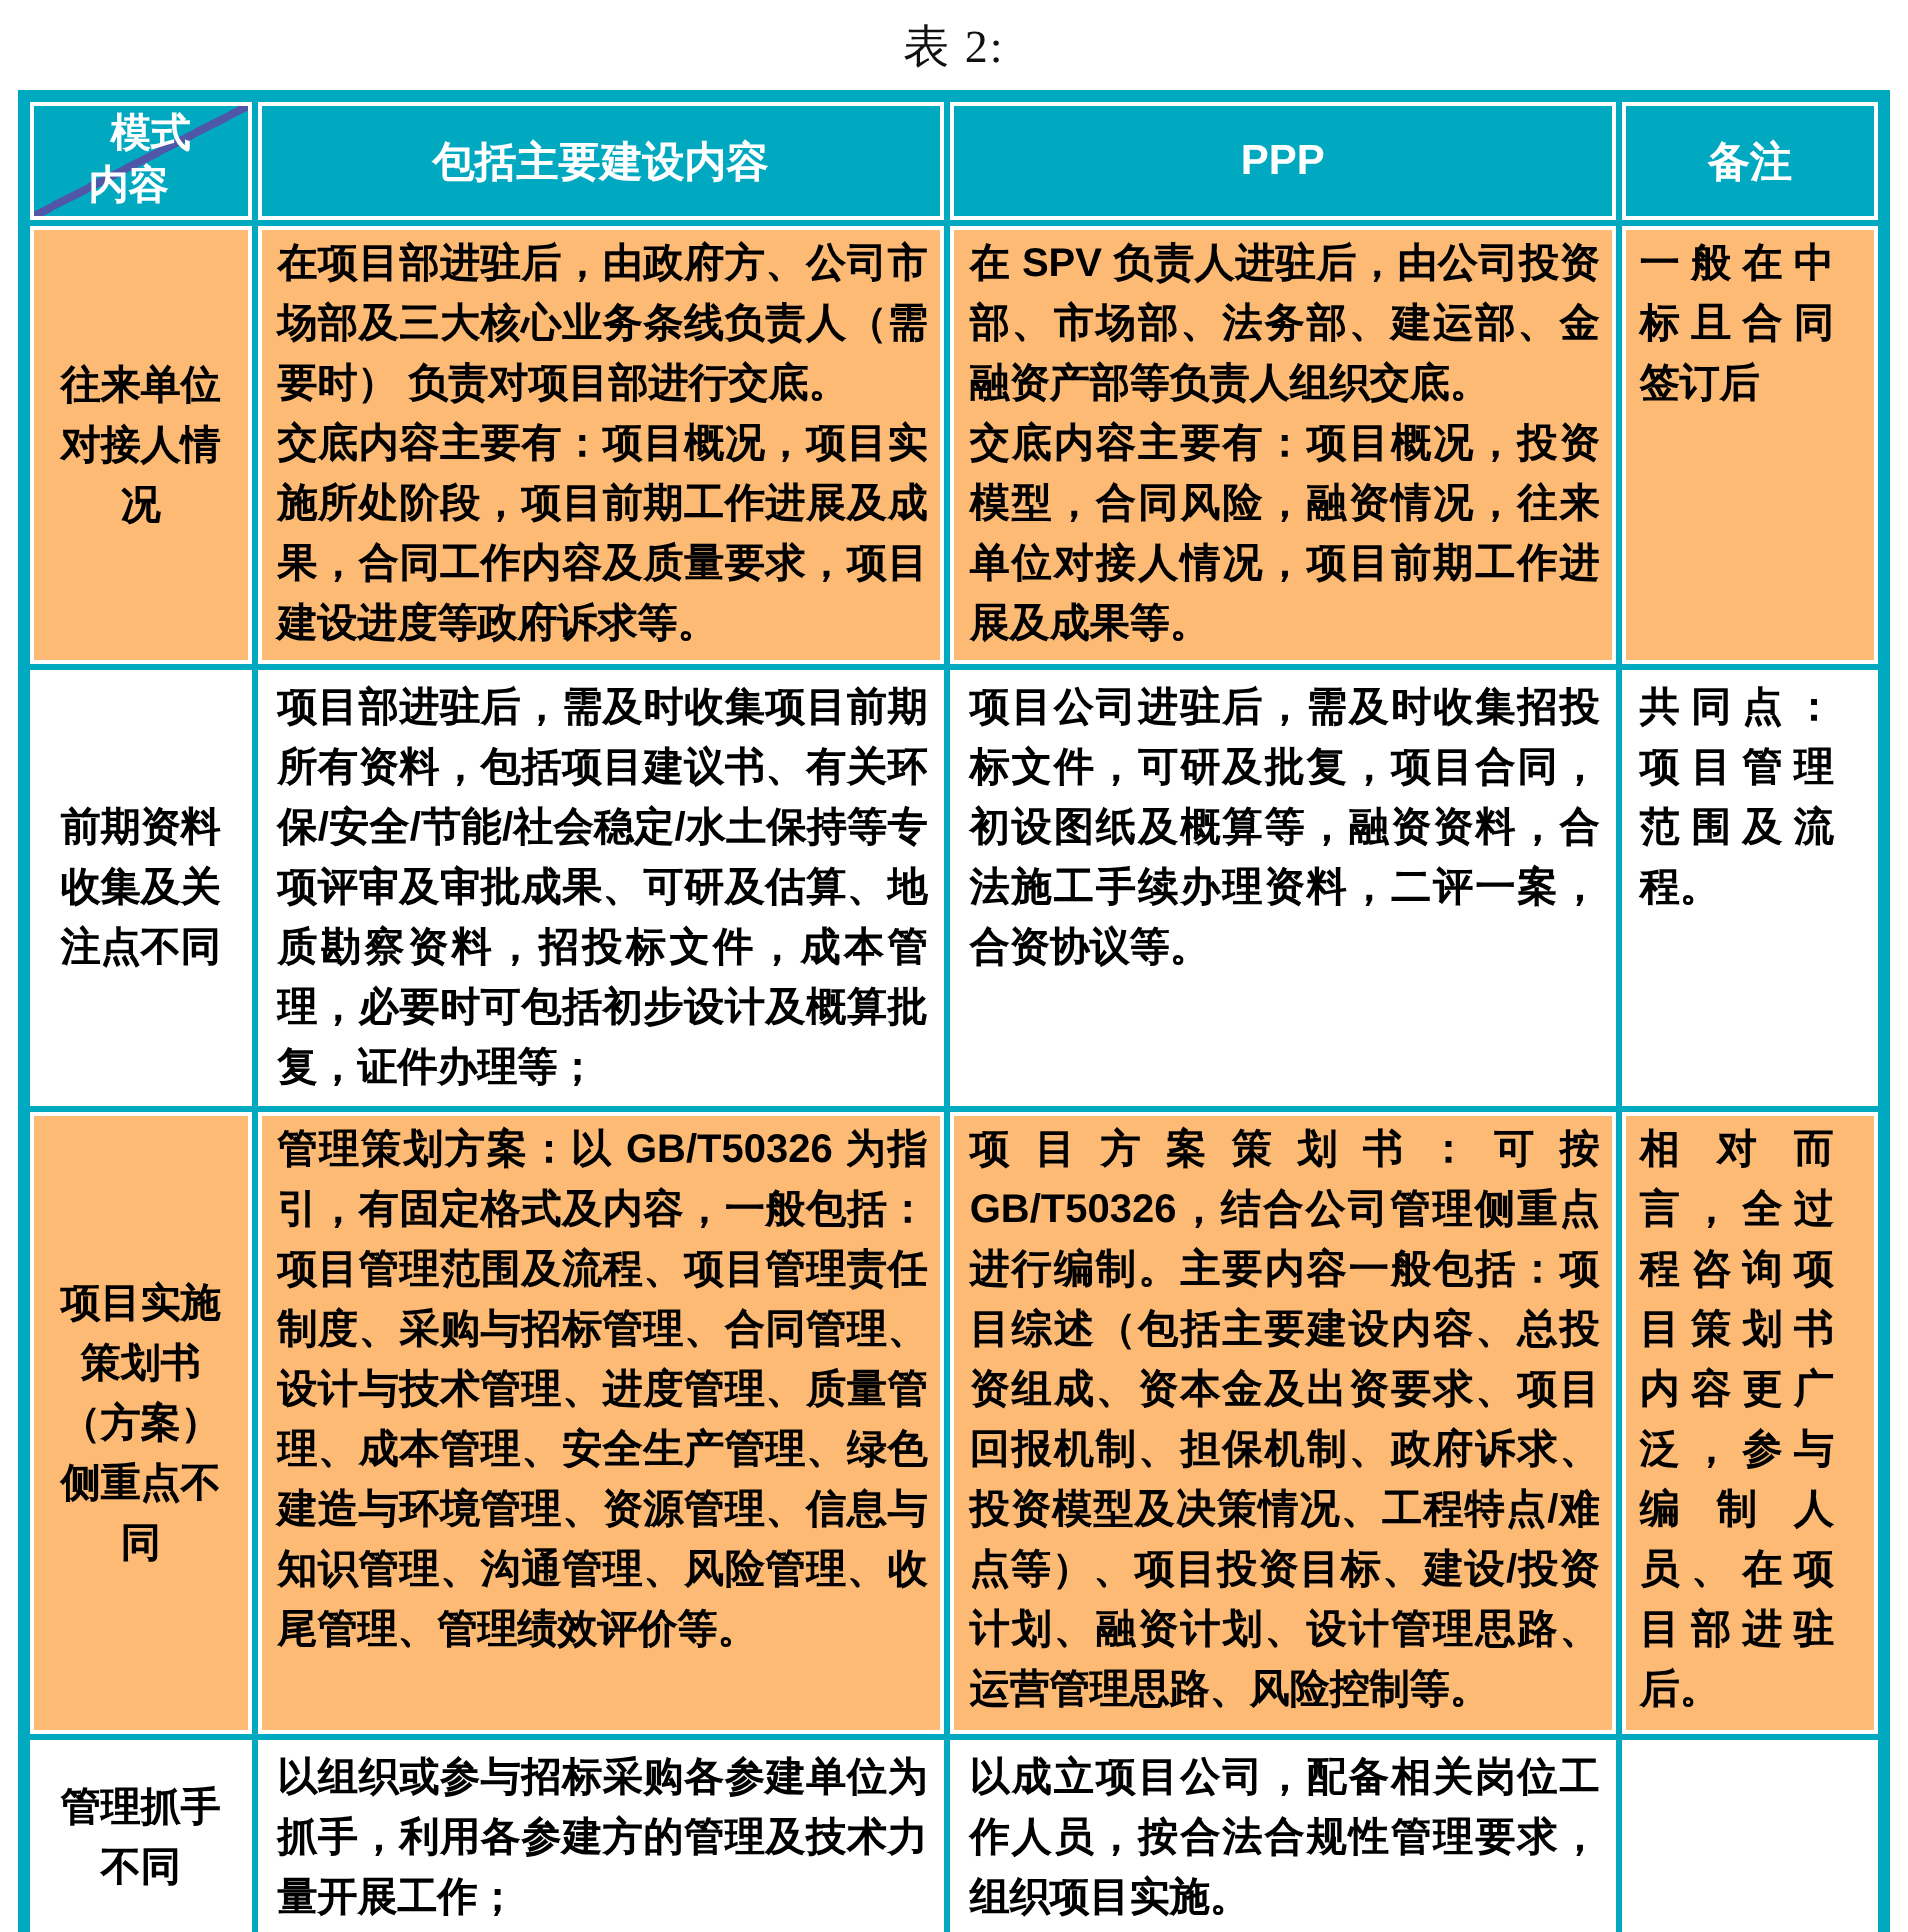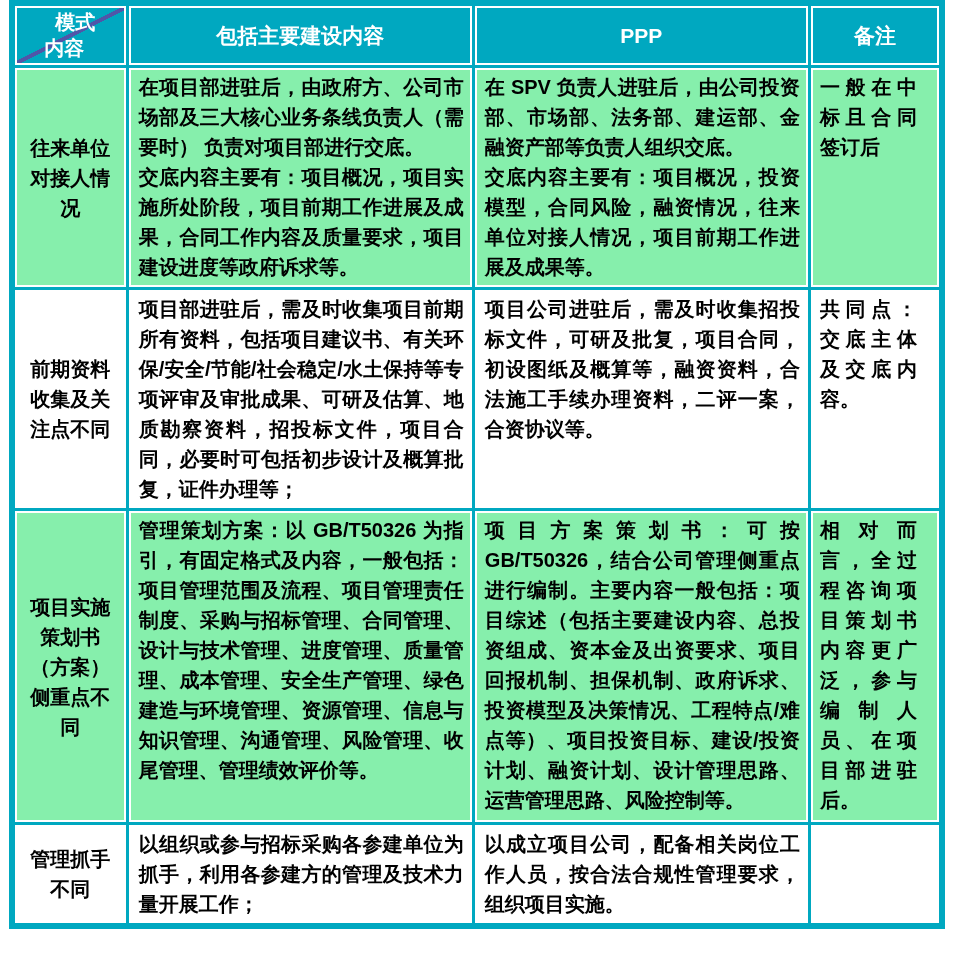--- a/index.html
+++ b/index.html
@@ -83,27 +83,28 @@
     padding:2px 8px;
   }
   td.body{
     text-align:justify;
     padding:2px 6px 2px 8px;
   }
   td.remark{
     text-align:justify;
     padding:2px 20px 2px 7px;
   }
-  tr.alt td{background:#86efac;}
+  tr.alt td{background:#fdba74;}
   tr.plain td{background:#ffffff;}
 </style>
 </head>
 <body>
 
 <div class="page">
+  <div class="caption">表 2:</div>
 
   <div class="table-wrap">
     <table>
       <colgroup>
         <col class="c1">
           <col class="c2">
           <col class="c3">
           <col class="c4">
       </colgroup>
       <thead>
@@ -123,23 +124,23 @@
         <tr class="r0 alt">
           <td class="label">往来单位对接人情况</td>
           <td class="body">在项目部进驻后，由政府方、公司市场部及三大核心业务条线负责人（需要时） 负责对项目部进行交底。
 交底内容主要有：项目概况，项目实施所处阶段，项目前期工作进展及成果，合同工作内容及质量要求，项目建设进度等政府诉求等。</td>
           <td class="body">在 SPV 负责人进驻后，由公司投资部、市场部、法务部、建运部、金融资产部等负责人组织交底。
 交底内容主要有：项目概况，投资模型，合同风险，融资情况，往来单位对接人情况，项目前期工作进展及成果等。</td>
           <td class="remark">一般在中标且合同签订后</td>
         </tr>
         <tr class="r1 plain">
           <td class="label">前期资料收集及关注点不同</td>
-          <td class="body">项目部进驻后，需及时收集项目前期所有资料，包括项目建议书、有关环保/安全/节能/社会稳定/水土保持等专项评审及审批成果、可研及估算、地质勘察资料，招投标文件，项目合同，必要时可包括初步设计及概算批复，证件办理等；</td>
+          <td class="body">项目部进驻后，需及时收集项目前期所有资料，包括项目建议书、有关环保/安全/节能/社会稳定/水土保持等专项评审及审批成果、可研及估算、地质勘察资料，招投标文件，成本管理，必要时可包括初步设计及概算批复，证件办理等；</td>
           <td class="body">项目公司进驻后，需及时收集招投标文件，可研及批复，项目合同，初设图纸及概算等，融资资料，合法施工手续办理资料，二评一案，合资协议等。</td>
-          <td class="remark">共同点：交底主体及交底内容。</td>
+          <td class="remark">共同点：项目管理范围及流程。</td>
         </tr>
         <tr class="r2 alt">
           <td class="label">项目实施策划书
 （方案）
 侧重点不同</td>
           <td class="body">管理策划方案：以 GB/T50326 为指引，有固定格式及内容，一般包括：项目管理范围及流程、项目管理责任制度、采购与招标管理、合同管理、设计与技术管理、进度管理、质量管理、成本管理、安全生产管理、绿色建造与环境管理、资源管理、信息与知识管理、沟通管理、风险管理、收尾管理、管理绩效评价等。</td>
           <td class="body">项目方案策划书：可按 GB/T50326，结合公司管理侧重点进行编制。主要内容一般包括：项目综述（包括主要建设内容、总投资组成、资本金及出资要求、项目回报机制、担保机制、政府诉求、投资模型及决策情况、工程特点/难点等）、项目投资目标、建设/投资计划、融资计划、设计管理思路、运营管理思路、风险控制等。</td>
           <td class="remark">相对而言，全过程咨询项目策划书内容更广泛，参与编制人员、在项目部进驻后。</td>
         </tr>
         <tr class="r3 plain">

